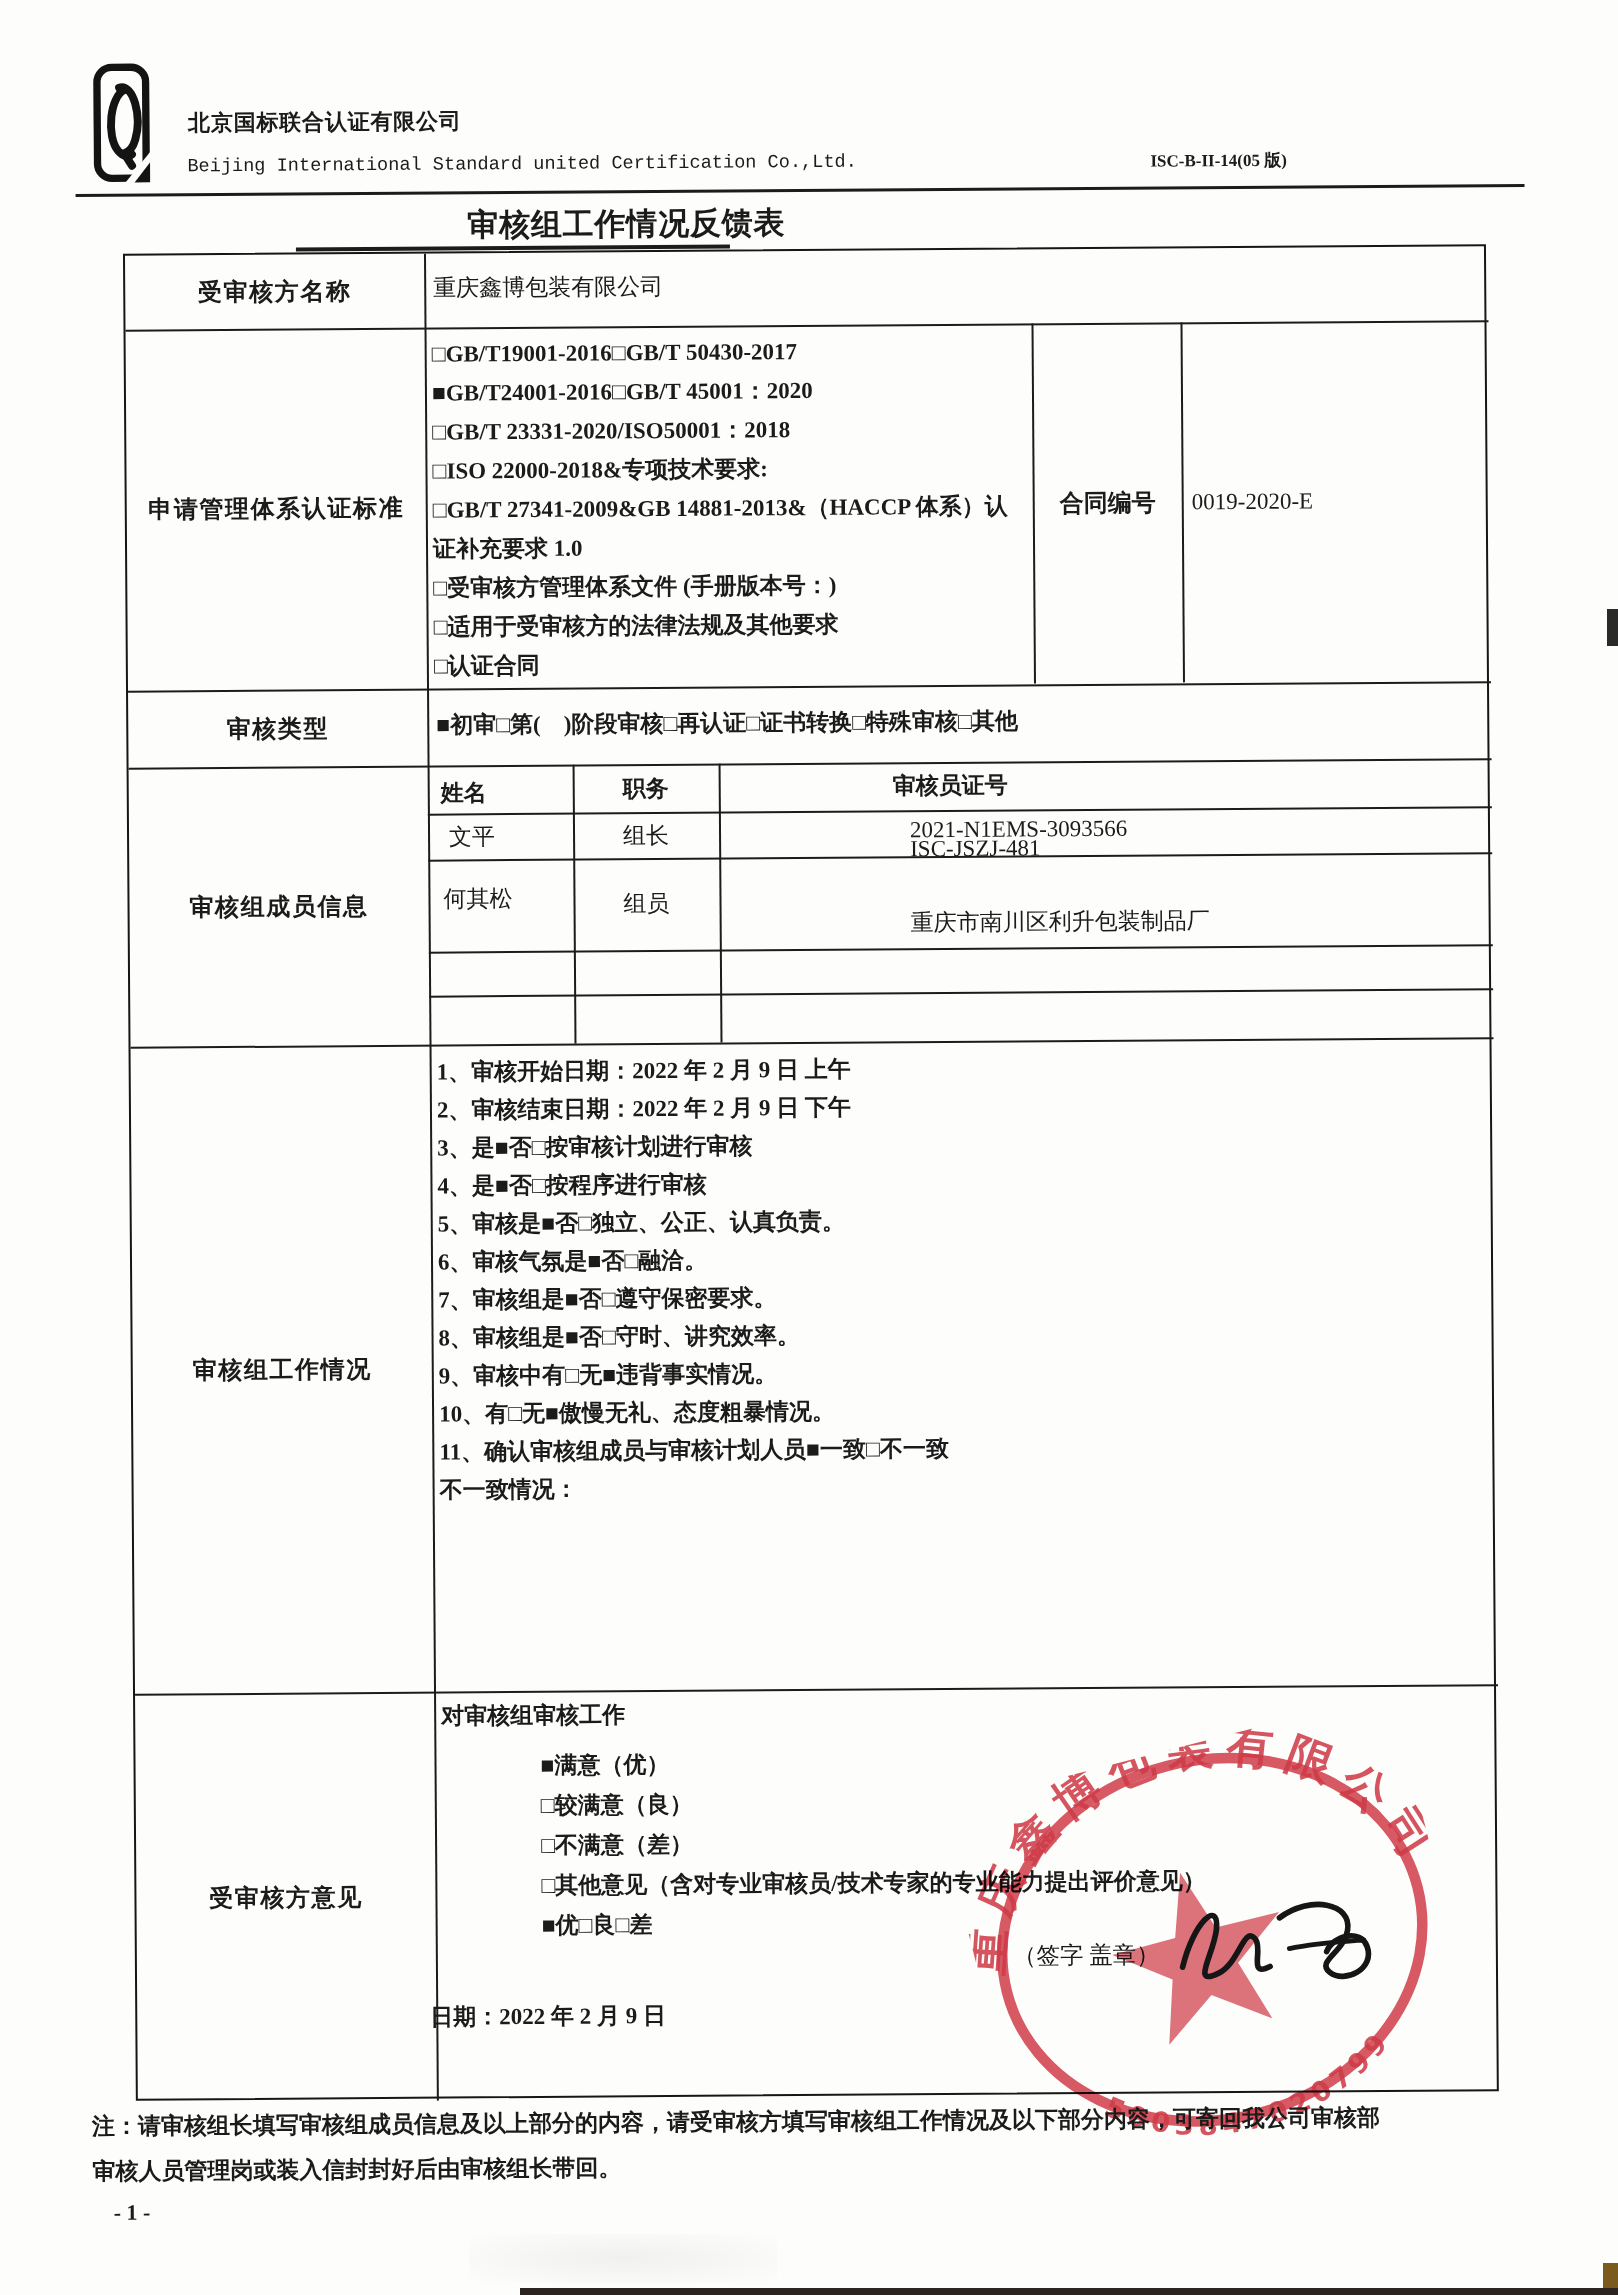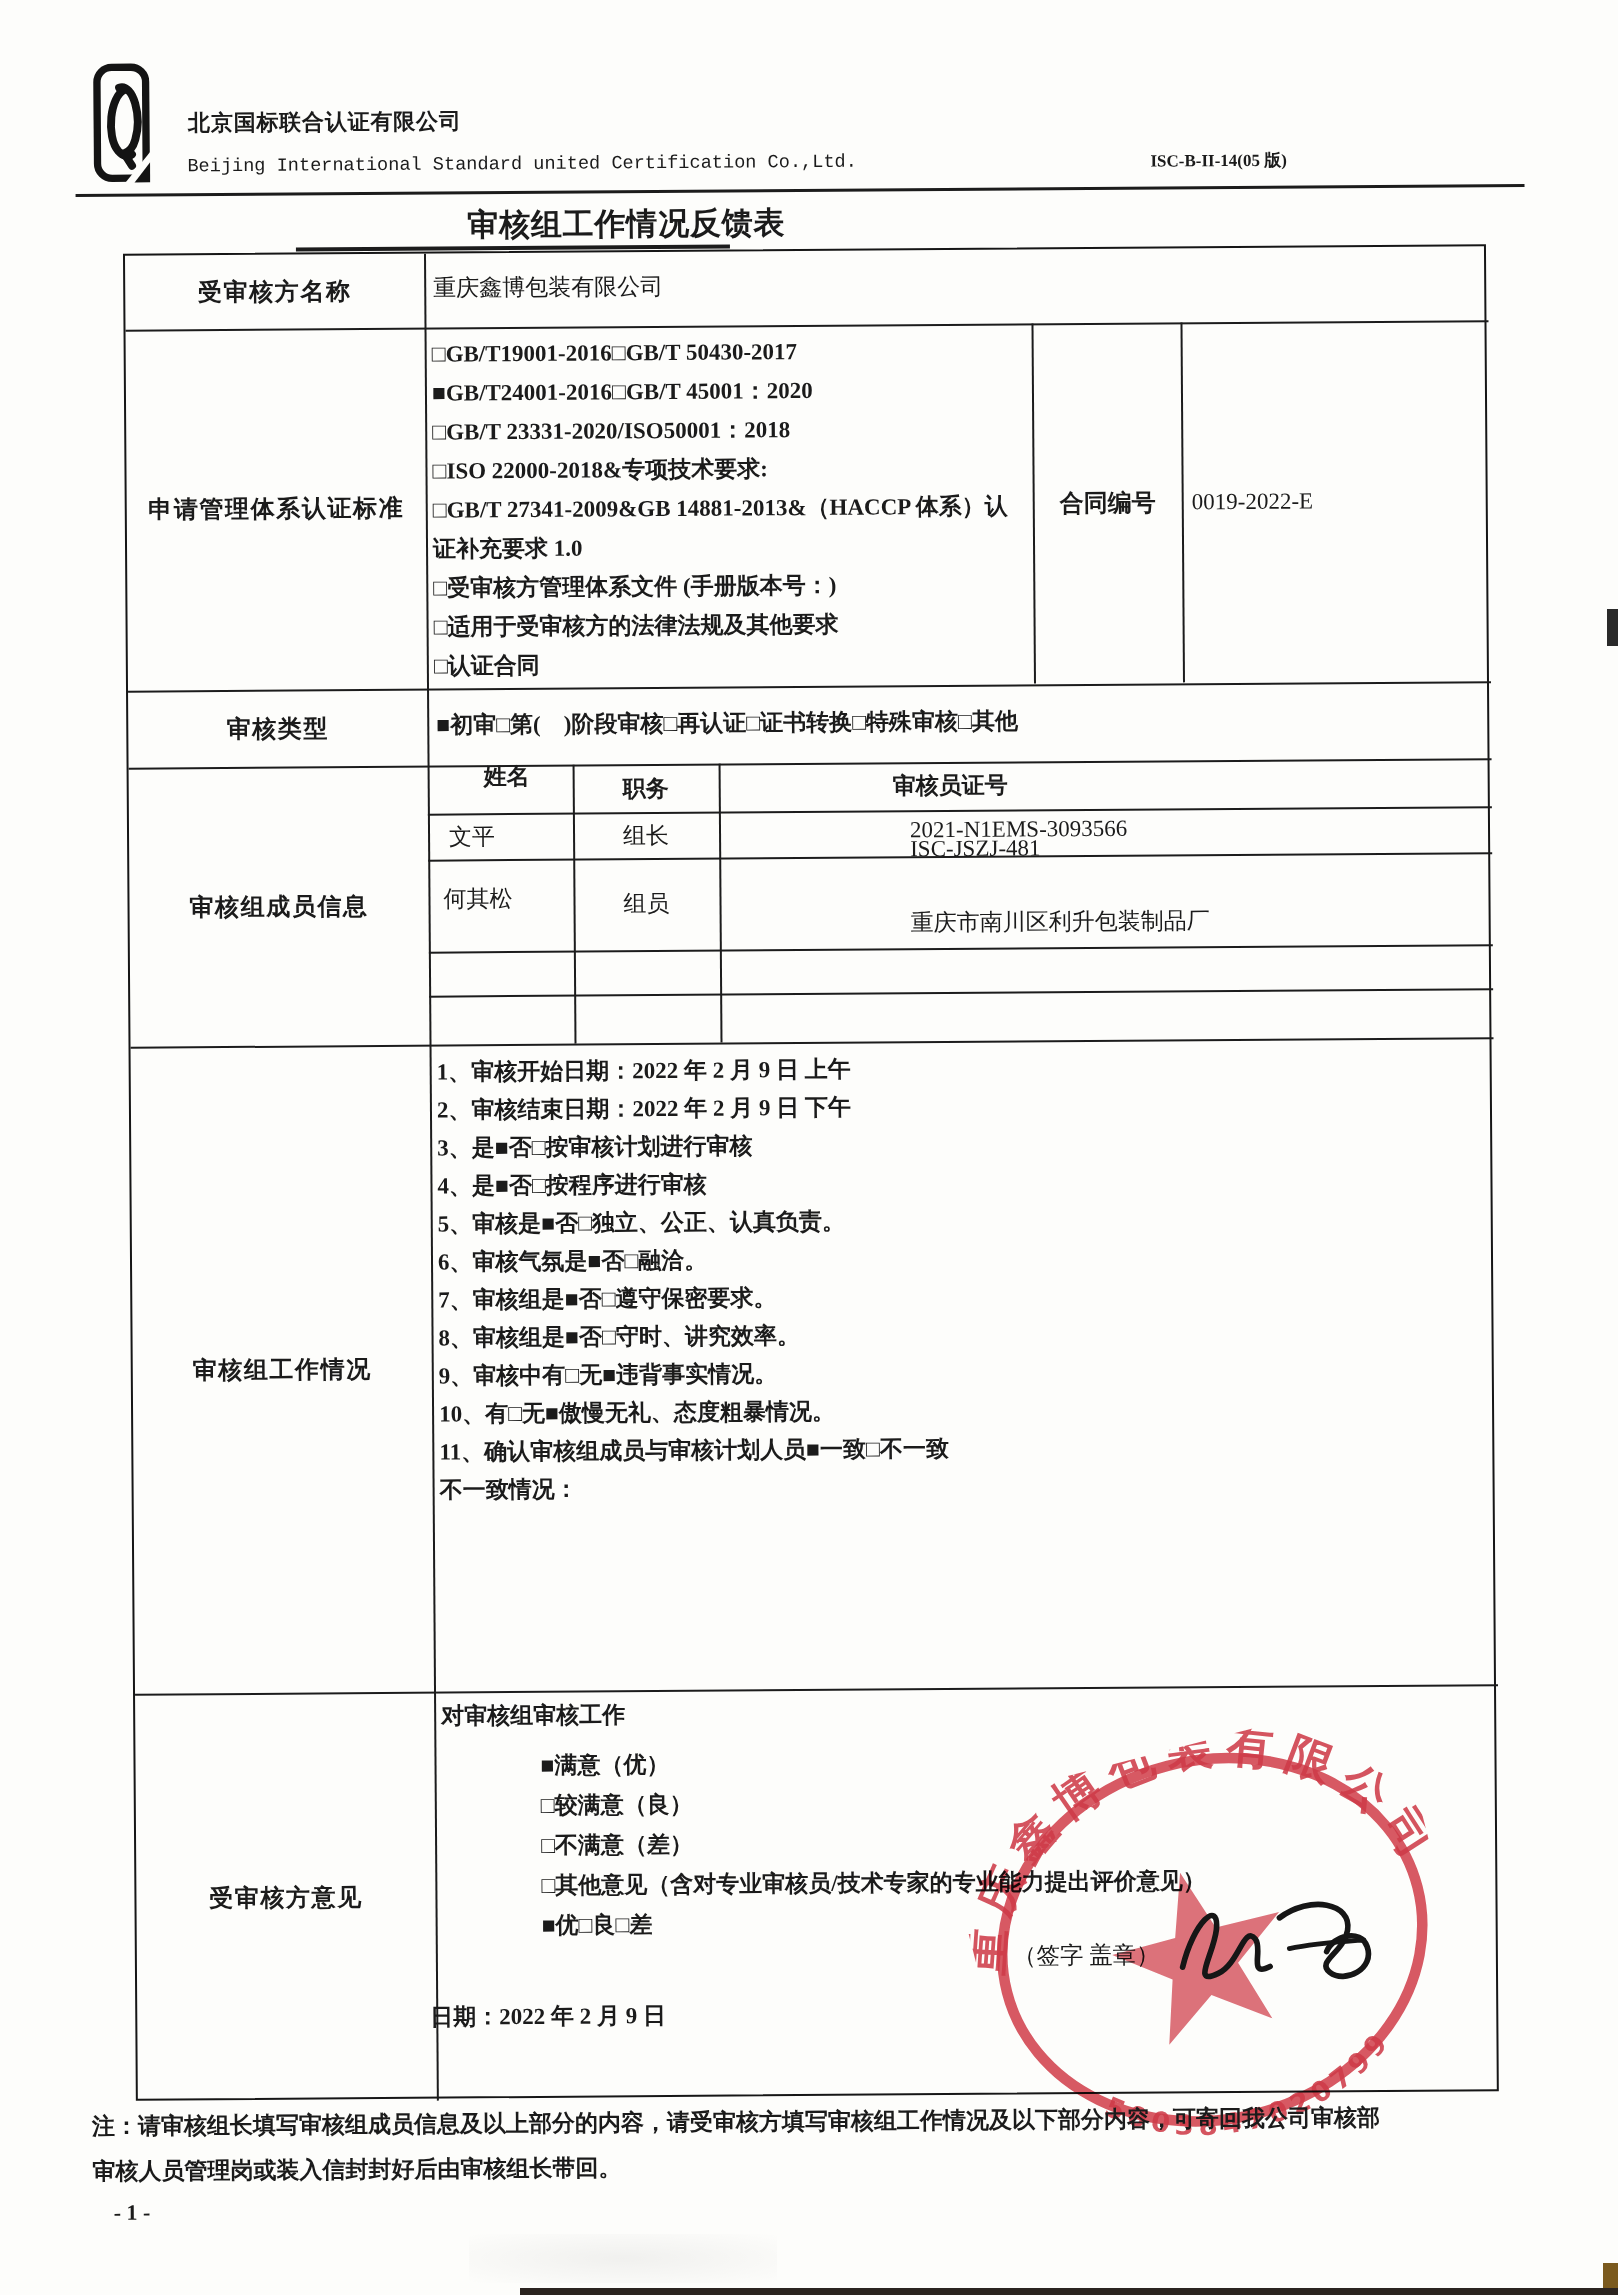--- a/index.html
+++ b/index.html
@@ -69,27 +69,27 @@
       <div class="stdline">□GB/T19001-2016□GB/T 50430-2017</div>
       <div class="stdline">■GB/T24001-2016□GB/T 45001：2020</div>
       <div class="stdline">□GB/T 23331-2020/ISO50001：2018</div>
       <div class="stdline">□ISO 22000-2018&amp;专项技术要求:</div>
       <div class="stdline">□GB/T 27341-2009&amp;GB 14881-2013&amp;（HACCP 体系）认证补充要求 1.0</div>
       <div class="stdline">□受审核方管理体系文件 (手册版本号：)</div>
       <div class="stdline">□适用于受审核方的法律法规及其他要求</div>
       <div class="stdline">□认证合同</div>
     </div>
     <div class="lbl" style="left:906px;top:74px;width:150px;height:360px;letter-spacing:0;">合同编号</div>
-    <div class="txt" style="left:1065px;top:241px;">0019-2022-E</div>
+    <div class="txt" style="left:1065px;top:241px;">0019-2020-E</div>
 
     <div class="lbl" style="left:0;top:435px;width:299px;height:77px;">审核类型</div>
     <div class="txt semib" style="left:308px;top:456px;">■初审□第(　)阶段审核□再认证□证书转换□特殊审核□其他</div>
 
     <div class="lbl" style="left:0;top:512px;width:299px;height:279px;">审核组成员信息</div>
-    <div class="txt semib" style="left:312px;top:508px;margin-left:43px;">姓名</div>
+    <div class="txt semib" style="left:312px;top:524px;">姓名</div>
     <div class="lbl" style="left:444px;top:512px;width:146px;height:49px;font-size:23px;letter-spacing:0;">职务</div>
     <div class="txt semib" style="left:764px;top:520px;">审核员证号</div>
 
     <div class="txt" style="left:320px;top:568px;">文平</div>
     <div class="lbl" style="left:444px;top:560px;width:146px;height:46px;font-size:23px;font-weight:400;letter-spacing:0;">组长</div>
     <div class="txt" style="left:781px;top:567px;">2021-N1EMS-3093566</div>
 
     <div class="txt" style="left:314px;top:630px;">何其松</div>
     <div class="lbl" style="left:444px;top:606px;width:146px;height:91px;font-size:23px;font-weight:400;letter-spacing:0;">组员</div>
     <div class="txt" style="left:781px;top:586px;">ISC-JSZJ-481</div>

